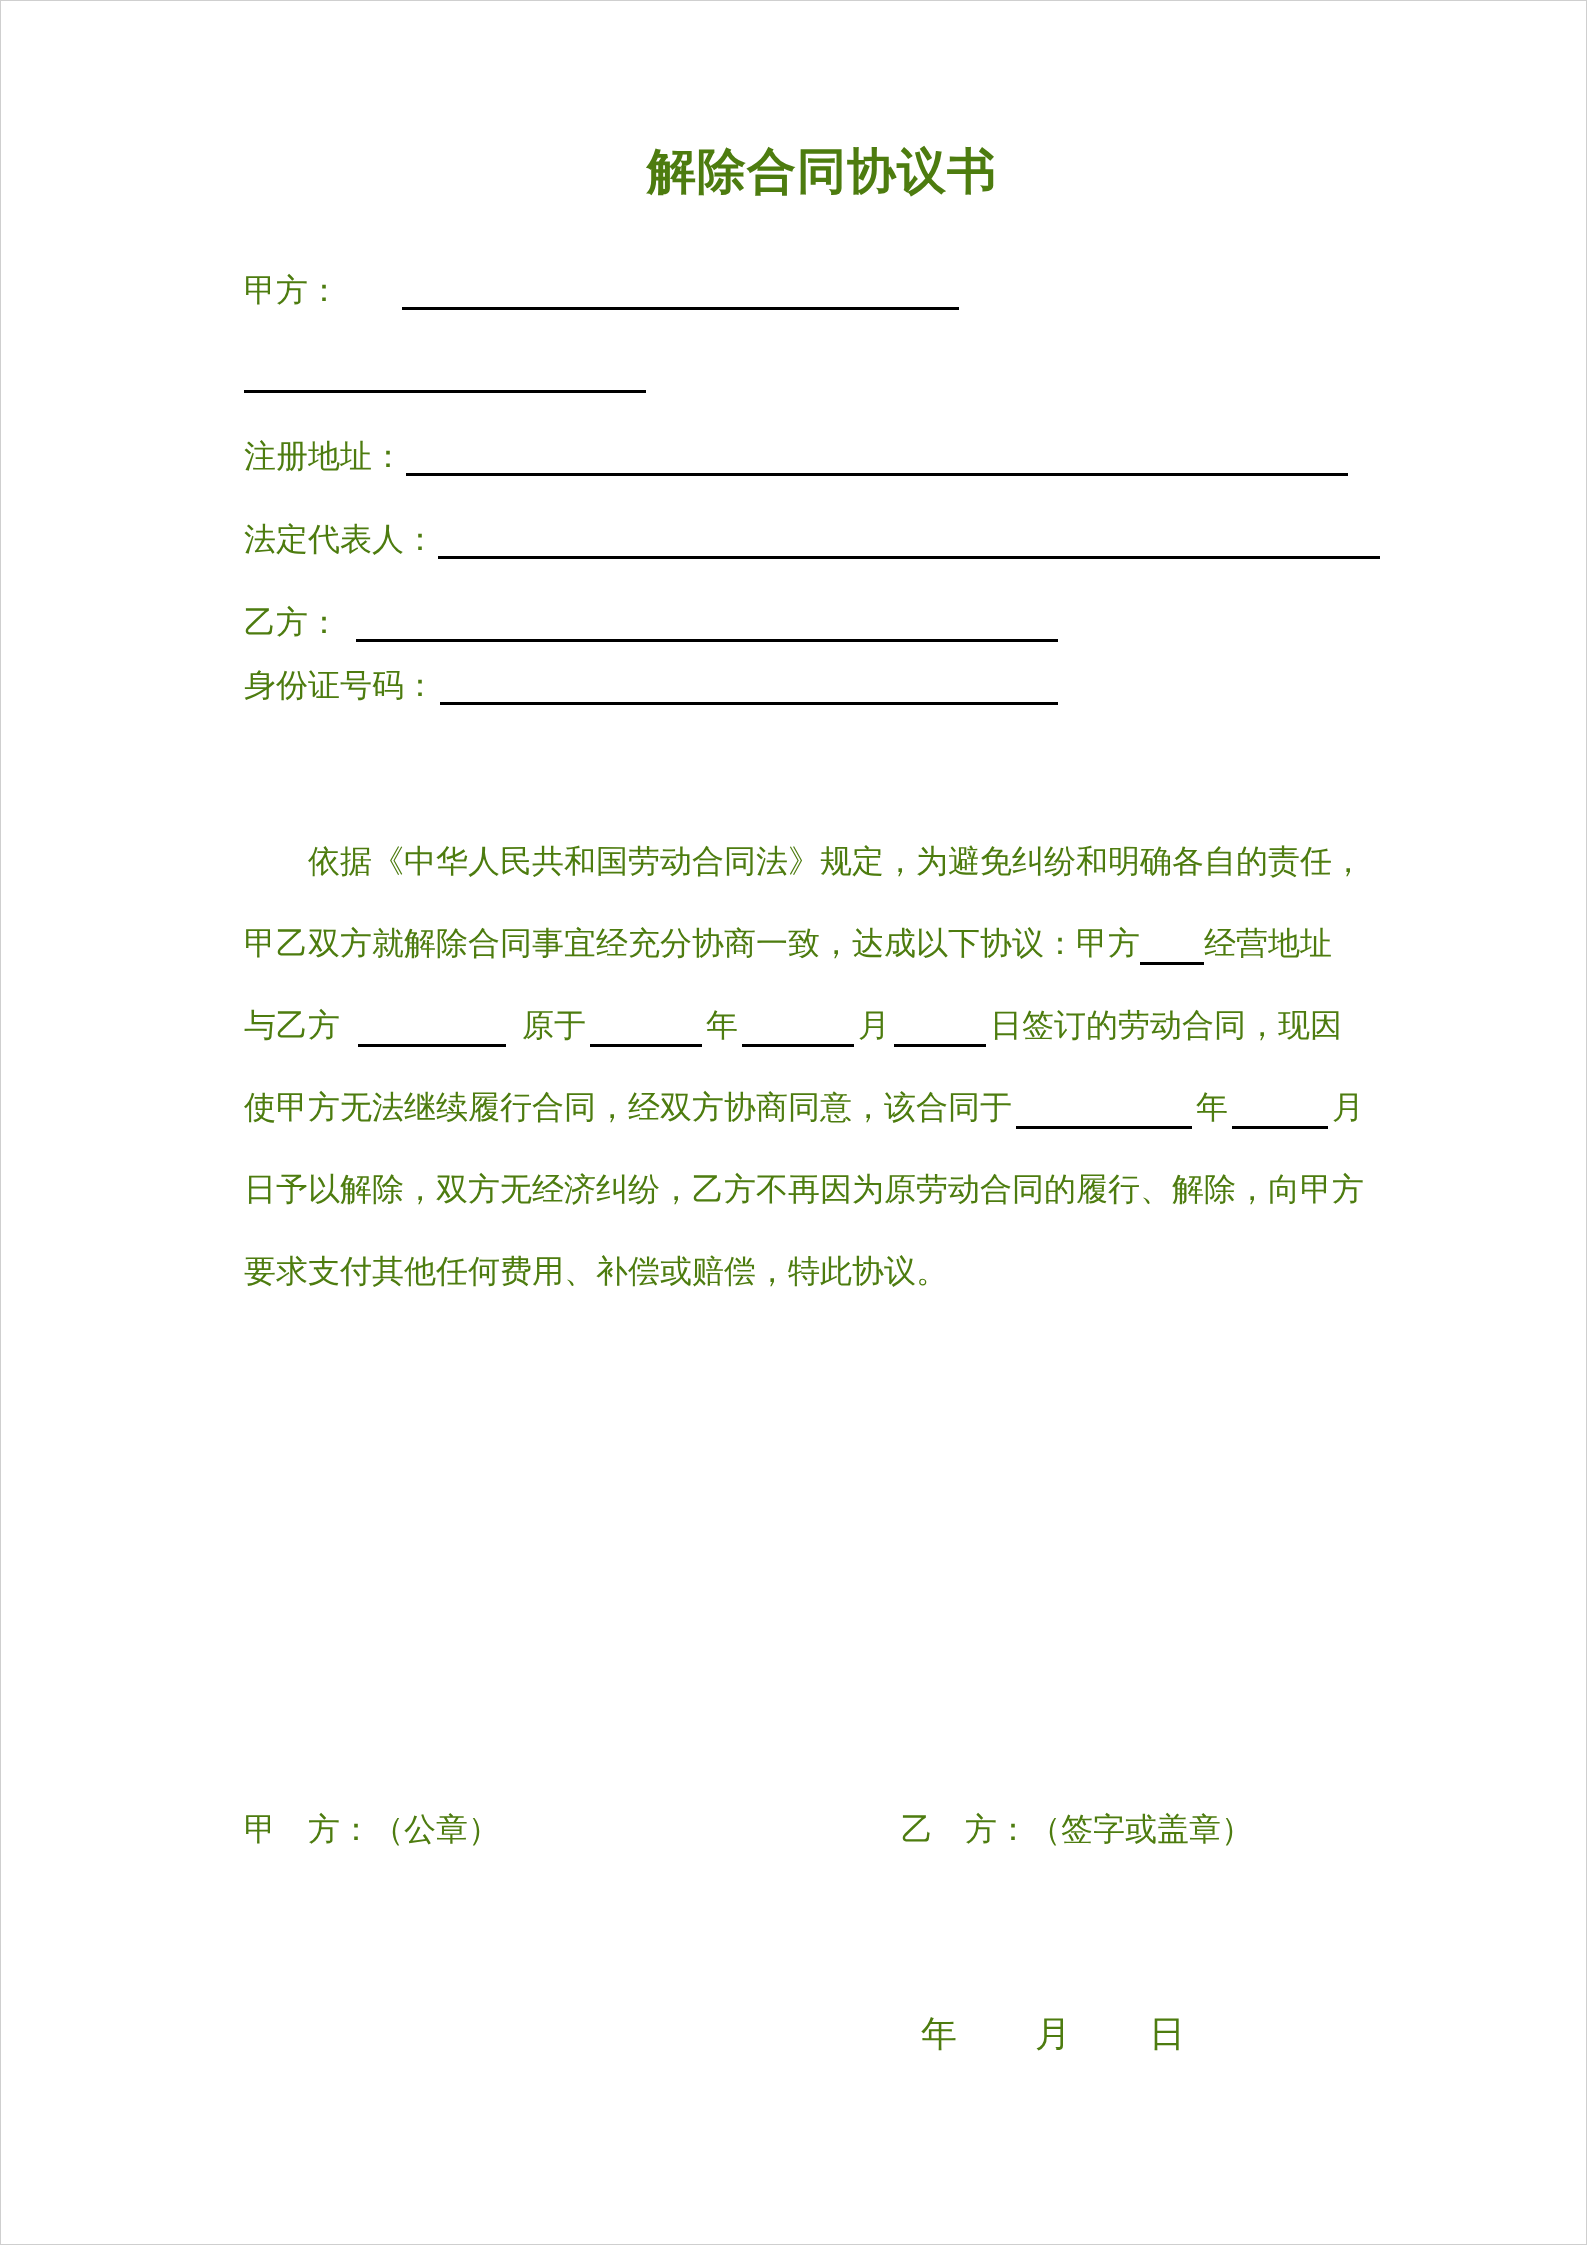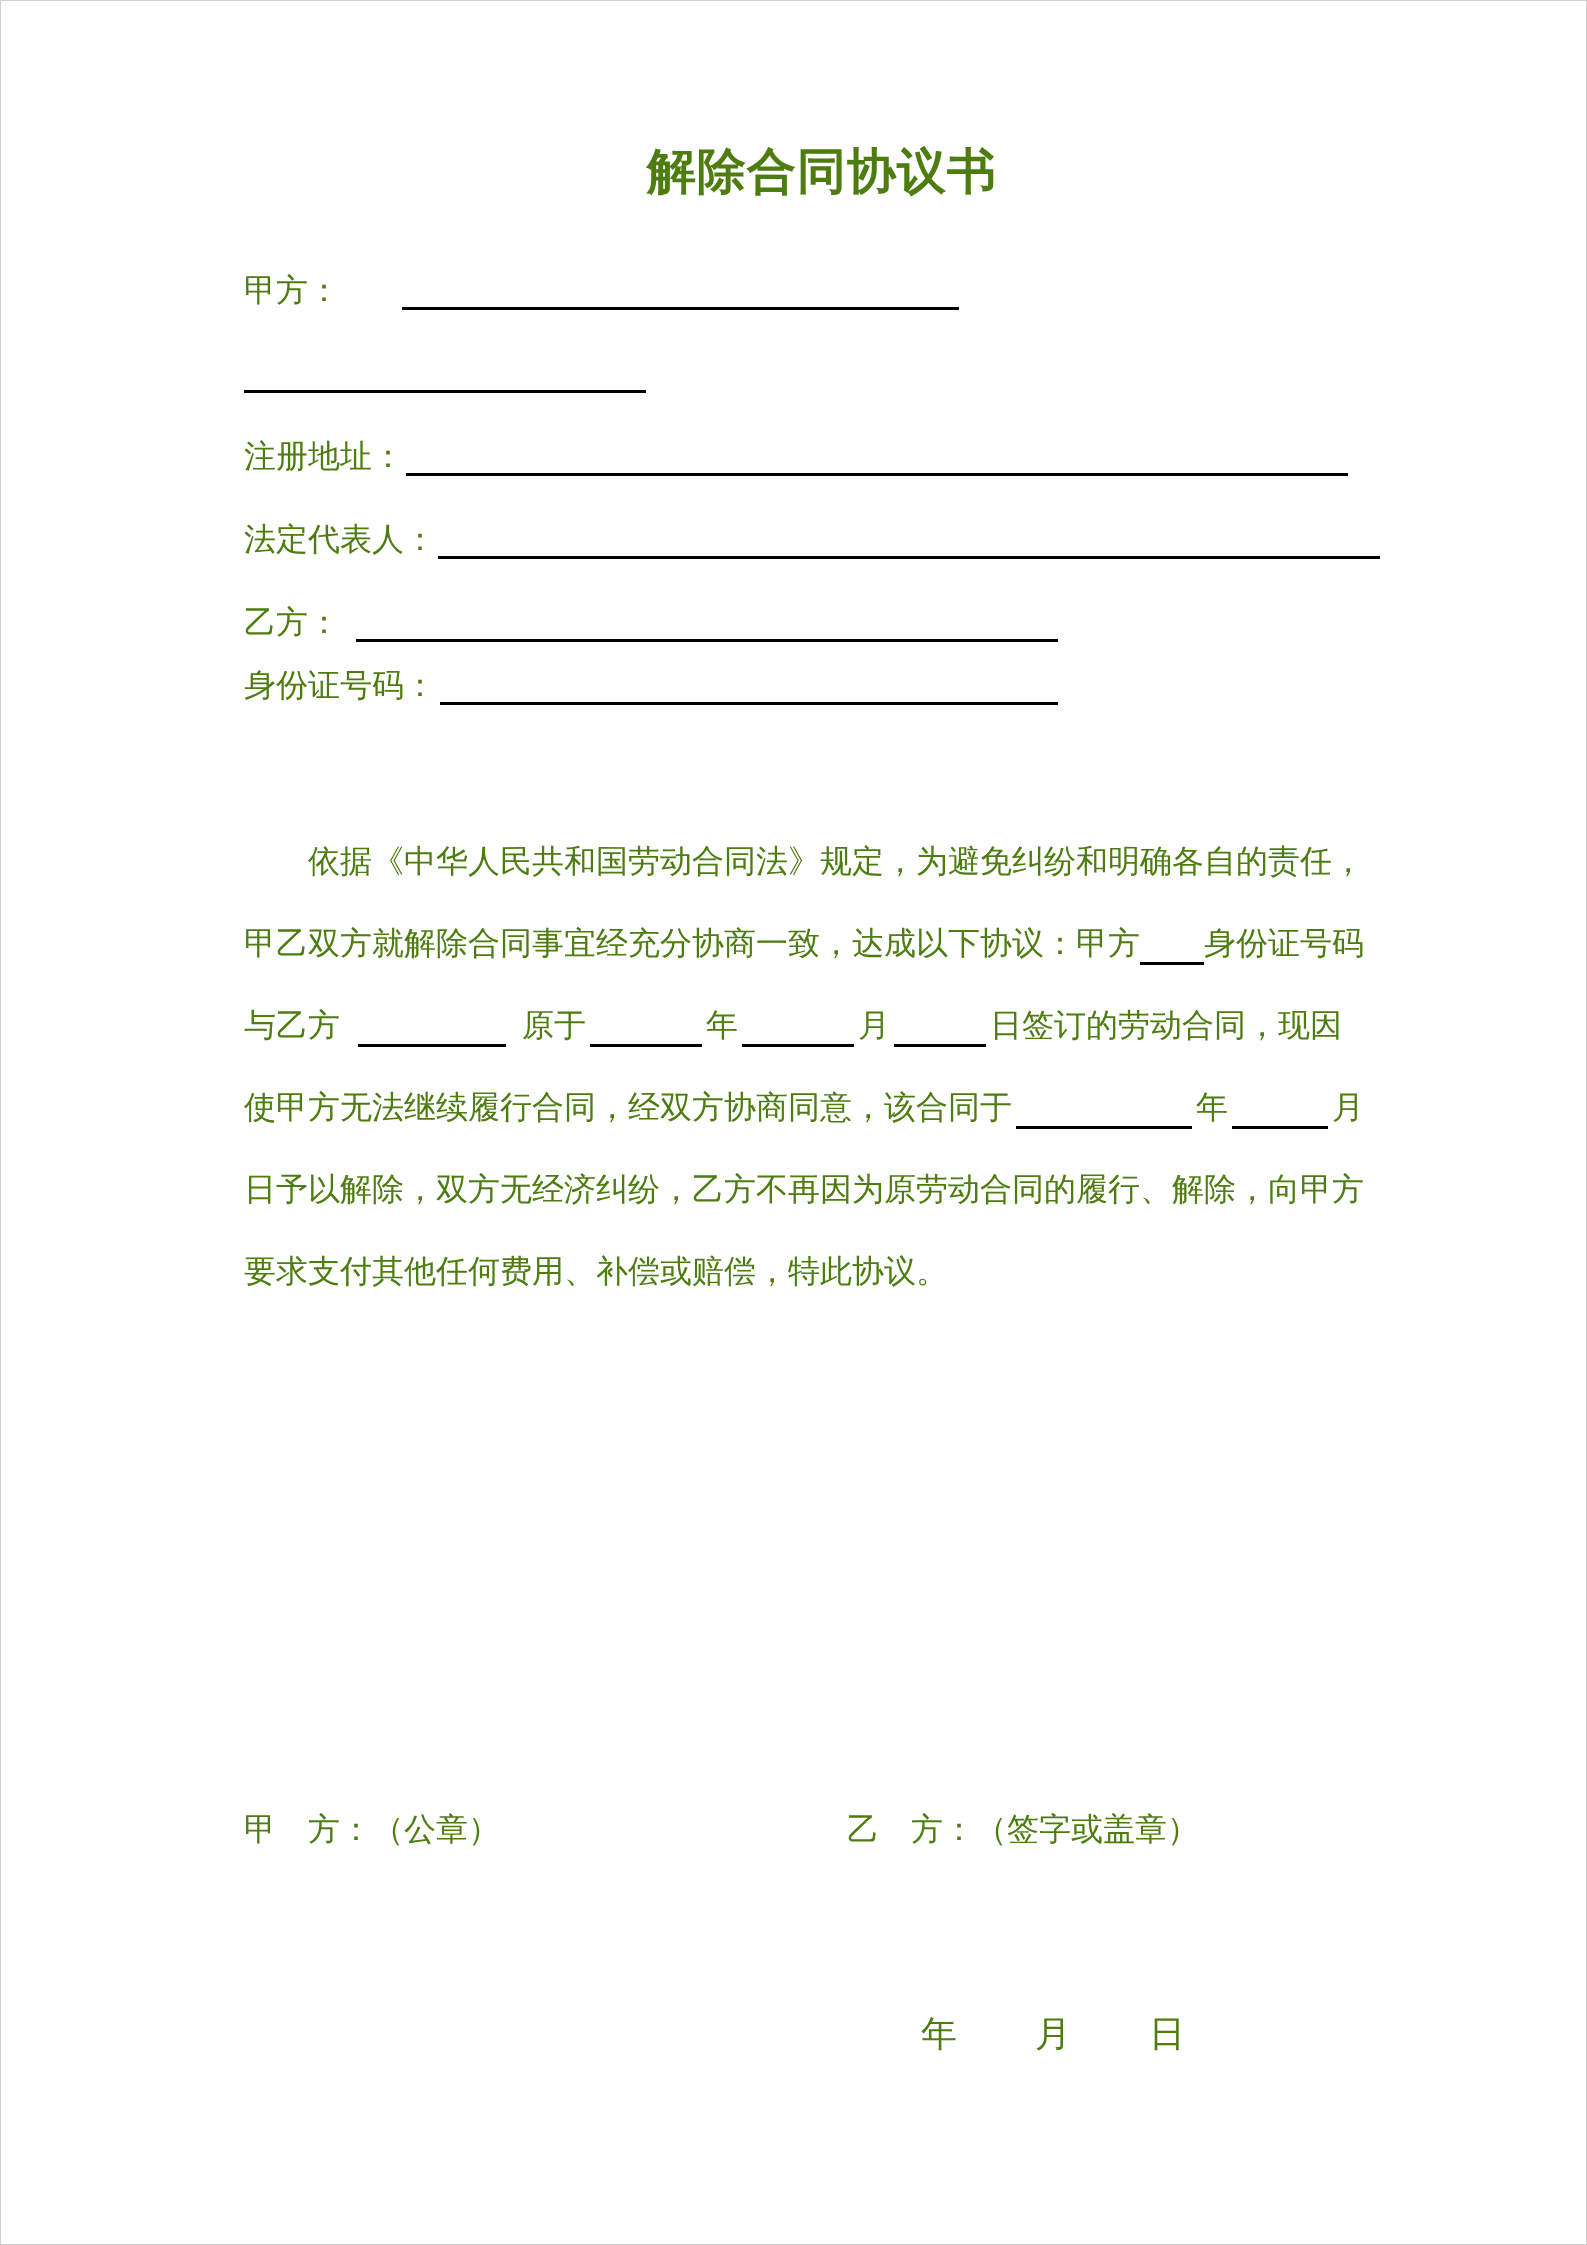--- a/index.html
+++ b/index.html
@@ -54,21 +54,21 @@
     white-space:nowrap;
   }
   .sig{
     position:absolute;
     top:1806px;
     font-size:32px;
     line-height:44px;
     white-space:nowrap;
   }
   .sig-a{left:243px;}
-  .sig-b{left:846px;}
+  .sig-b{left:900px;}
   .date-line{
     position:absolute;
     left:920px;top:1975px;
     font-size:36px;
     letter-spacing:2px;
     line-height:44px;
     white-space:nowrap;
     margin-top:36px;
   }
 </style>
@@ -83,21 +83,21 @@
       <div class="field-row" style="top: 269px;"><span>甲方：</span><span class="u" style="width: 557px; margin-left: 62px;"></span></div>
       <div class="field-row" style="top: 352px;"><span class="u" style="width: 402px; margin-left: 0px;"></span></div>
       <div class="field-row" style="top: 435px;"><span>注册地址：</span><span class="u" style="width: 942px; margin-left: 2px;"></span></div>
       <div class="field-row" style="top: 518px;"><span>法定代表人：</span><span class="u" style="width: 942px; margin-left: 2px;"></span></div>
       <div class="field-row" style="top: 601px;"><span>乙方：</span><span class="u" style="width: 702px; margin-left: 16px;"></span></div>
       <div class="field-row" style="top: 664px;"><span>身份证号码：</span><span class="u" style="width: 618px; margin-left: 4px;"></span></div>
     </div>
 
   <div>
       <div class="body-line" style="top: 838px; padding-left: 64px; text-align: right;"><span>依据《中华人民共和国劳动合同法》规定，为避免纠纷和明确各自的责任，</span></div>
-      <div class="body-line" style="top: 920px;"><span>甲乙双方就解除合同事宜经充分协商一致，达成以下协议：甲方</span><span class="u u-body" style="width: 64px;"></span><span>身份证号码</span></div>
+      <div class="body-line" style="top: 920px;"><span>甲乙双方就解除合同事宜经充分协商一致，达成以下协议：甲方</span><span class="u u-body" style="width: 64px;"></span><span>经营地址</span></div>
       <div class="body-line" style="top: 1002px;"><span>与乙方</span><span class="u u-body" style="width: 148px; margin-left: 18px; margin-right: 16px;"></span><span>原于</span><span class="u u-body" style="width: 112px; margin-left: 4px; margin-right: 4px;"></span><span>年</span><span class="u u-body" style="width: 112px; margin-left: 4px; margin-right: 4px;"></span><span>月</span><span class="u u-body" style="width: 92px; margin-left: 4px; margin-right: 4px;"></span><span>日签订的劳动合同，现因</span></div>
       <div class="body-line" style="top: 1084px;"><span>使甲方无法继续履行合同，经双方协商同意，该合同于</span><span class="u u-body" style="width: 176px; margin-left: 4px; margin-right: 4px;"></span><span>年</span><span class="u u-body" style="width: 96px; margin-left: 4px; margin-right: 4px;"></span><span>月</span></div>
       <div class="body-line" style="top: 1166px;"><span>日予以解除，双方无经济纠纷，乙方不再因为原劳动合同的履行、解除，向甲方</span></div>
       <div class="body-line" style="top: 1248px;"><span>要求支付其他任何费用、补偿或赔偿，特此协议。</span></div>
     </div>
 
 
   <div class="sig sig-a">甲　方：（公章）</div>
 
   <div class="sig sig-b">乙　方：（签字或盖章）</div>

